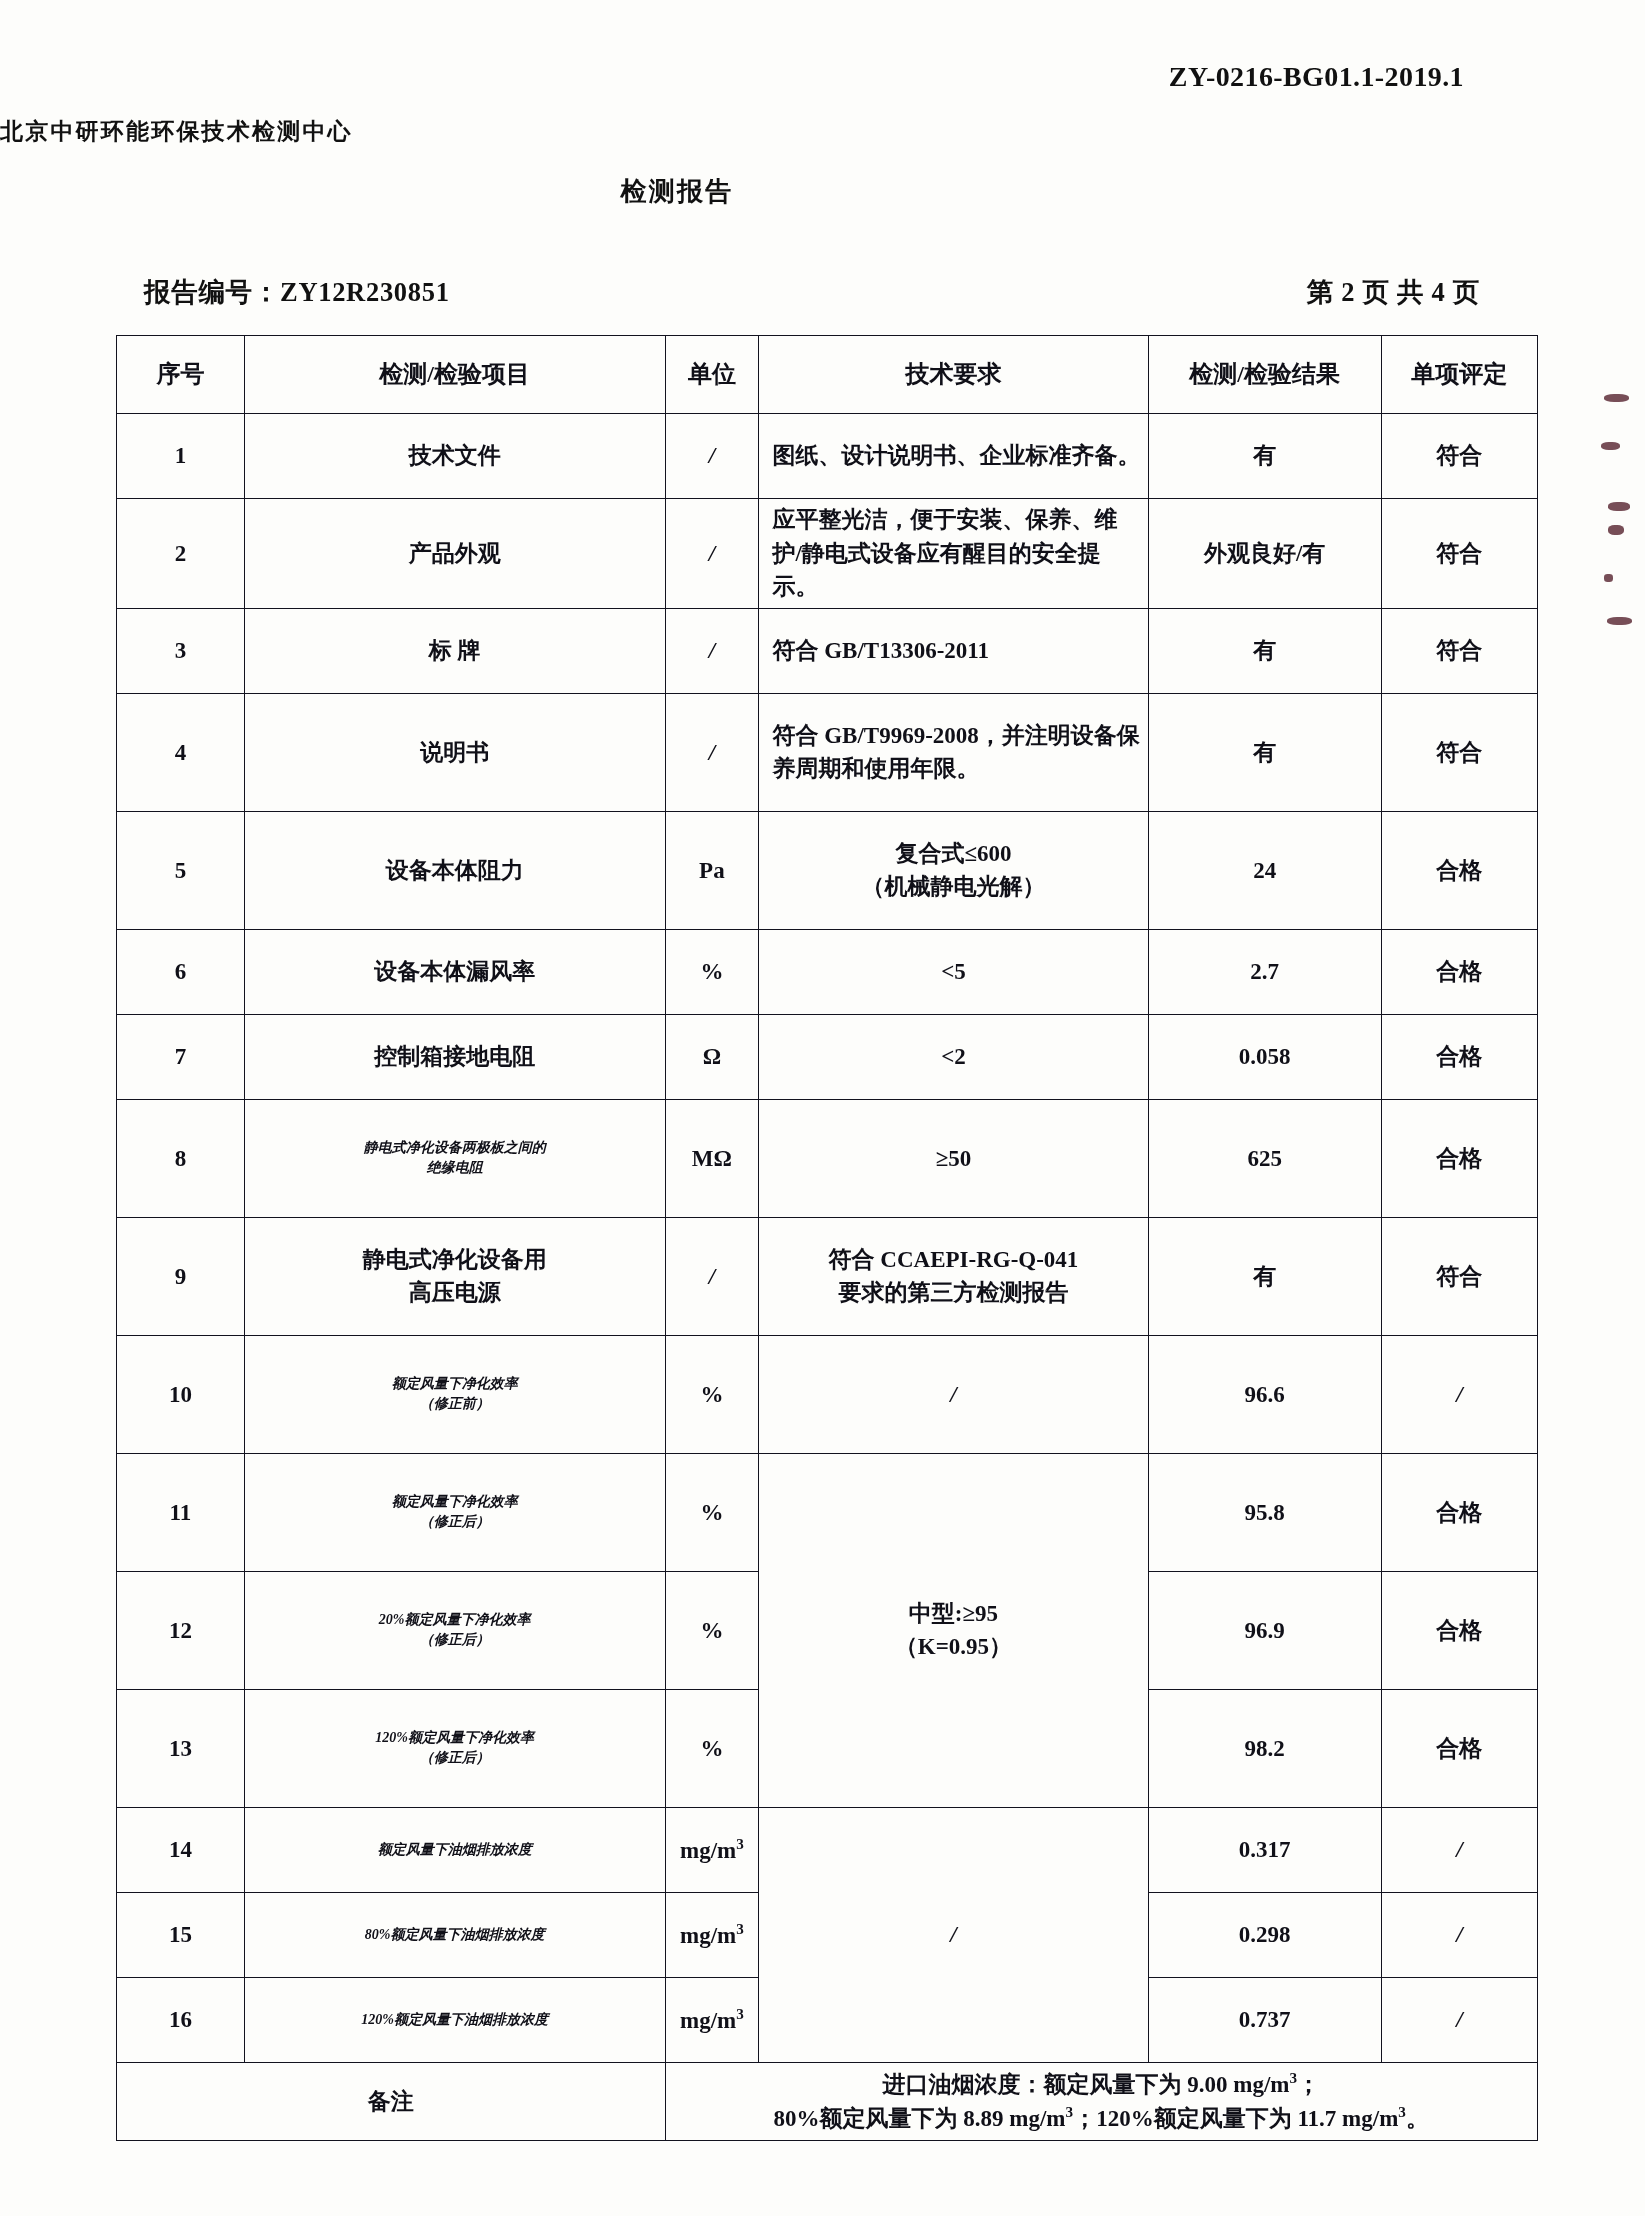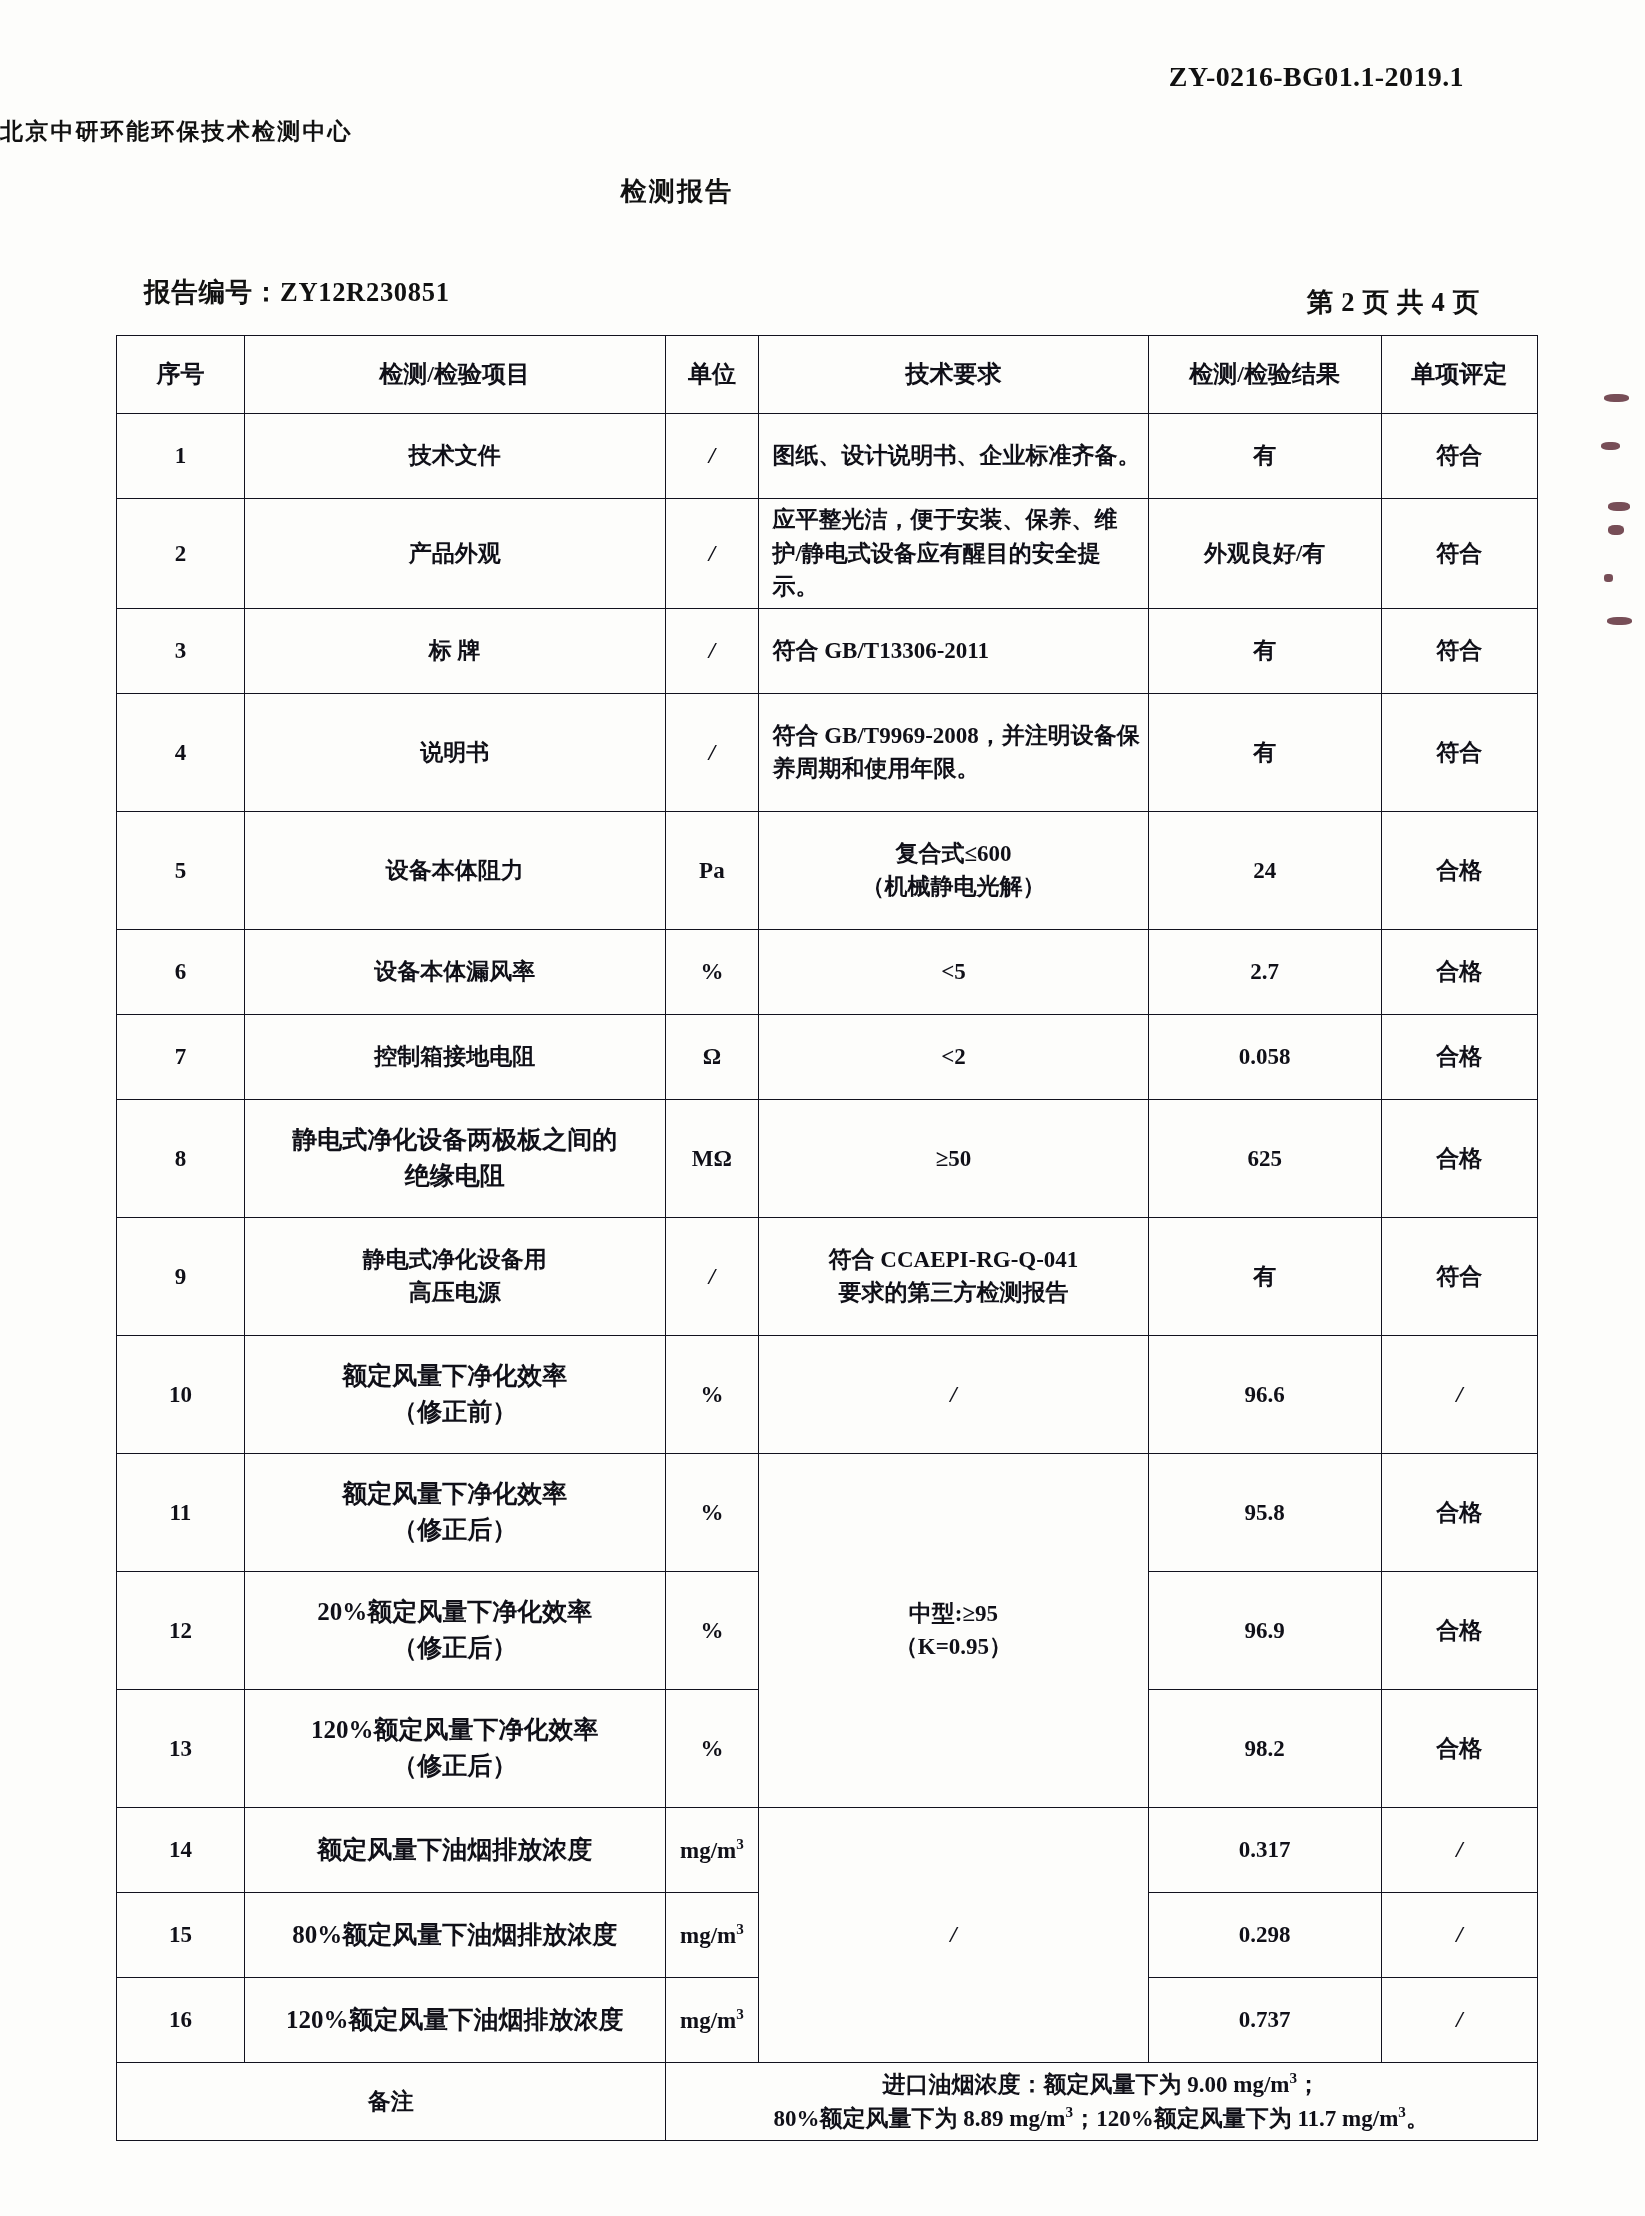--- a/index.html
+++ b/index.html
@@ -54,21 +54,21 @@
     position: absolute;
     top: 274px;
     left: 144px;
     font-size: 26.5px;
     font-weight: bold;
     letter-spacing: 0.7px;
     white-space: nowrap;
   }
   .page-no {
     position: absolute;
-    top: 284px;
+    top: 274px;
     right: 165px;
     font-size: 26.5px;
     font-weight: bold;
     letter-spacing: 0.7px;
     white-space: nowrap;
   }
   
   .tbl-wrap {
     position: absolute;
     top: 335px;
@@ -97,21 +97,21 @@
   }
   col.c-no    { width: 9.0%; }
   col.c-item  { width: 29.6%; }
   col.c-unit  { width: 6.6%; }
   col.c-req   { width: 27.4%; }
   col.c-res   { width: 16.4%; }
   col.c-eval  { width: 11.0%; }
 
   td.no   { font-size: 23.5px; }
   td.item { font-size: 23.5px; }
-  td.item.small { font-size: 25px; }
+  td.item.small { font-size: 14px; font-style: italic; }
   td.unit { font-size: 22px; }
   td.req  { font-size: 23px; margin-top: 16px; }
   td.req.left { text-align: left; padding-left: 13.2px; }
   td.res  { font-size: 23px; }
   td.eval { font-size: 23px; }
   td.slash { font-size: 23.5px; font-style: italic; }
   .sup { font-size: 0.66em; vertical-align: super; }
   td.remark-label { font-size: 23.5px; }
   td.remark-body {
     text-align: left;

